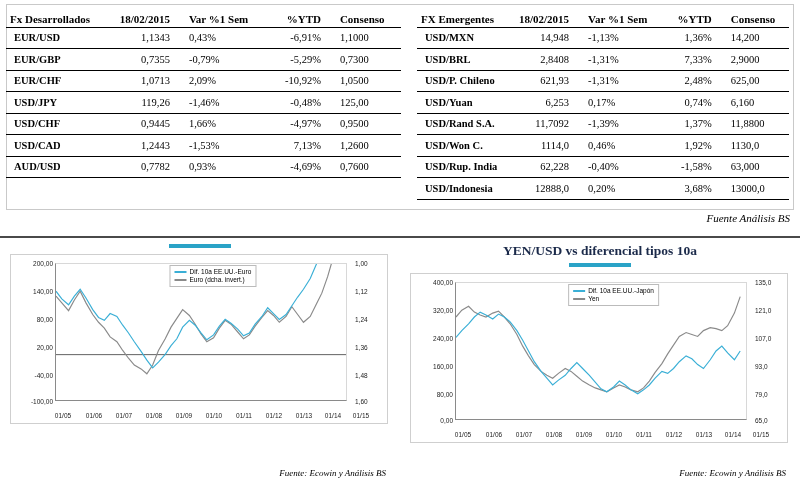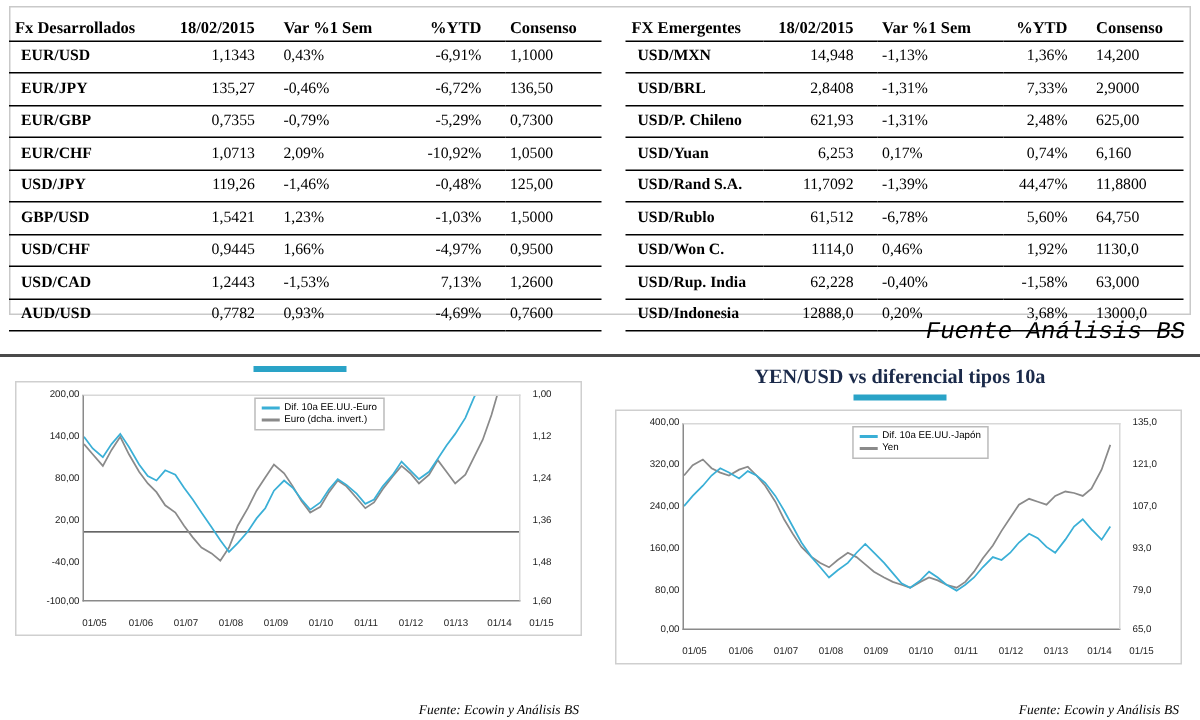--- a/index.html
+++ b/index.html
@@ -39,22 +39,22 @@
   .c-num4{text-align:left;padding-right:8px;}
   thead .c-label{padding-left:4px;}
   .outer-box{
     position:absolute;left:6px;top:4px;width:788px;height:206px;
     border:1px solid #c9c9c9;
     box-sizing:border-box;
     pointer-events:none;
   }
   .fuente-top{
     position:absolute;right:10px;top:212px;
-    font-style:italic;font-size:16px;color:#000;
-    font-family:Liberation Mono, monospace;
+    font-style:italic;font-size:11px;color:#000;
+    font-family:Liberation Serif, serif;
   }
   .divider{
     position:absolute;left:0;top:236px;width:800px;height:2px;background:#4a4a4a;
   }
   .charts{
     position:absolute;left:0;top:240px;width:800px;height:240px;
     display:flex;
   }
   .chart-col{width:400px;position:relative;}
   .chart-title{
@@ -126,27 +126,20 @@
       </thead>
       <tbody>
         <tr>
           <td class="c-label">EUR/USD</td>
           <td class="c-num">1,1343</td>
           <td class="c-num2">0,43%</td>
           <td class="c-num3">-6,91%</td>
           <td class="c-num4">1,1000</td>
         </tr>
         <tr>
-          <td class="c-label">EUR/JPY</td>
-          <td class="c-num">135,27</td>
-          <td class="c-num2">-0,46%</td>
-          <td class="c-num3">-6,72%</td>
-          <td class="c-num4">136,50</td>
-        </tr>
-        <tr>
           <td class="c-label">EUR/GBP</td>
           <td class="c-num">0,7355</td>
           <td class="c-num2">-0,79%</td>
           <td class="c-num3">-5,29%</td>
           <td class="c-num4">0,7300</td>
         </tr>
         <tr>
           <td class="c-label">EUR/CHF</td>
           <td class="c-num">1,0713</td>
           <td class="c-num2">2,09%</td>
@@ -154,27 +147,20 @@
           <td class="c-num4">1,0500</td>
         </tr>
         <tr>
           <td class="c-label">USD/JPY</td>
           <td class="c-num">119,26</td>
           <td class="c-num2">-1,46%</td>
           <td class="c-num3">-0,48%</td>
           <td class="c-num4">125,00</td>
         </tr>
         <tr>
-          <td class="c-label">GBP/USD</td>
-          <td class="c-num">1,5421</td>
-          <td class="c-num2">1,23%</td>
-          <td class="c-num3">-1,03%</td>
-          <td class="c-num4">1,5000</td>
-        </tr>
-        <tr>
           <td class="c-label">USD/CHF</td>
           <td class="c-num">0,9445</td>
           <td class="c-num2">1,66%</td>
           <td class="c-num3">-4,97%</td>
           <td class="c-num4">0,9500</td>
         </tr>
         <tr>
           <td class="c-label">USD/CAD</td>
           <td class="c-num">1,2443</td>
           <td class="c-num2">-1,53%</td>
@@ -229,29 +215,22 @@
           <td class="c-label">USD/Yuan</td>
           <td class="c-num">6,253</td>
           <td class="c-num2">0,17%</td>
           <td class="c-num3">0,74%</td>
           <td class="c-num4">6,160</td>
         </tr>
         <tr>
           <td class="c-label">USD/Rand S.A.</td>
           <td class="c-num">11,7092</td>
           <td class="c-num2">-1,39%</td>
-          <td class="c-num3">44,47%</td>
+          <td class="c-num3">1,37%</td>
           <td class="c-num4">11,8800</td>
-        </tr>
-        <tr>
-          <td class="c-label">USD/Rublo</td>
-          <td class="c-num">61,512</td>
-          <td class="c-num2">-6,78%</td>
-          <td class="c-num3">5,60%</td>
-          <td class="c-num4">64,750</td>
         </tr>
         <tr>
           <td class="c-label">USD/Won C.</td>
           <td class="c-num">1114,0</td>
           <td class="c-num2">0,46%</td>
           <td class="c-num3">1,92%</td>
           <td class="c-num4">1130,0</td>
         </tr>
         <tr>
           <td class="c-label">USD/Rup. India</td>

